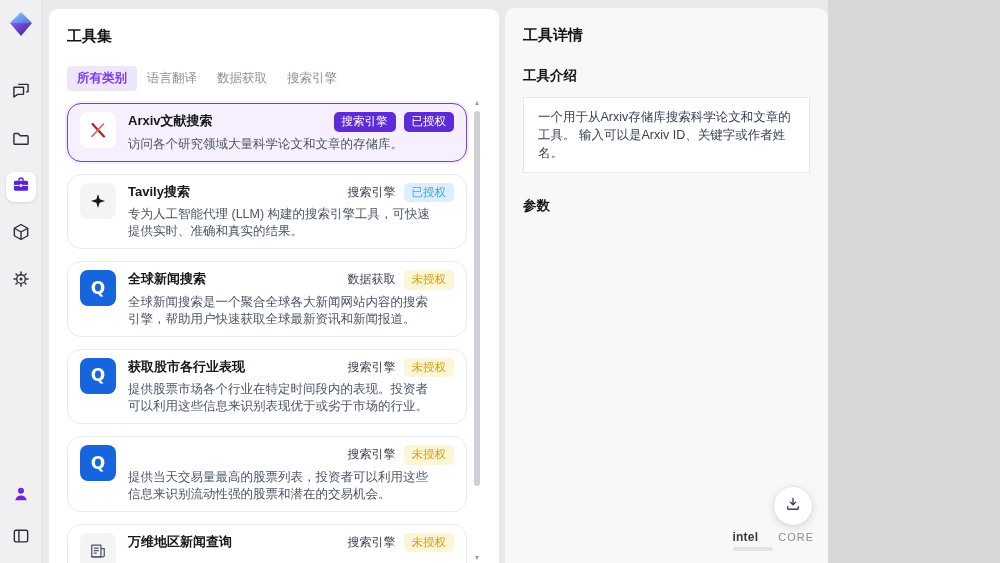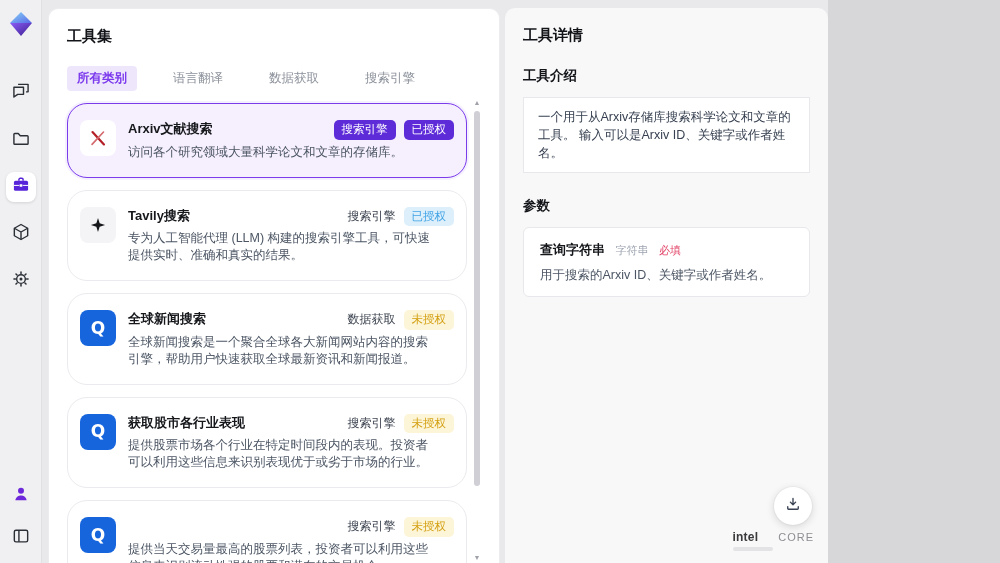--- a/index.html
+++ b/index.html
@@ -24,29 +24,29 @@
   .nav-item.active { background:#ffffff; box-shadow:0 1px 3px rgba(0,0,0,.12); }
   .sidebar-bottom { margin-top:auto; margin-bottom:10px; display:flex; flex-direction:column; align-items:center; gap:12px; }
 
   
   .tools-panel {
     position:absolute; left:48px; top:8px; bottom:0; width:452px;
     background:#ffffff; border:1px solid #ececef; border-bottom:none;
     border-radius:10px 10px 0 0; padding:18px 18px 0 18px; overflow:hidden;
   }
   .panel-title { font-size:15px; font-weight:bold; color:#121418; }
-  .tabs { display:flex; align-items:center; gap:26px; margin-top:20px; }
+  .tabs { display:flex; align-items:center; margin-top:20px; }
   .tab { font-size:12.5px; color:#8b909a; padding:4px 10px; border-radius:4px; cursor:pointer; white-space:nowrap; }
   .tab.active { background:#eee7fc; color:#7c3aed; font-weight:bold; }
 
   .tool-list { position:relative; margin-top:12px; height:465px; display:flex; flex-direction:column; gap:12px; padding-right:14px; }
 
   .tool-card {
     display:flex; gap:12px; background:#ffffff;
-    border:1px solid #ebebef; border-radius:20px; padding:16px 12px; cursor:pointer;
+    border:1px solid #ebebef; border-radius:14px; padding:8px 12px; cursor:pointer;
     flex:none;
     justify-content:space-between;
   }
   .tool-card.selected { border:1.5px solid #7a3bea; background:#f6effe; box-shadow:0 0 0 2px rgba(124,58,237,.08); }
 
   .tool-icon {
     width:36px; height:36px; border-radius:8px; flex:none;
     display:flex; align-items:center; justify-content:center;
     background:#f4f4f6; overflow:hidden;
   }
@@ -329,28 +329,20 @@
 
   <section class="details-panel">
     <h1 class="details-title">工具详情</h1>
 
     <h2 class="section-heading intro-heading">工具介绍</h2>
     <div class="intro-box">
       <span>一个用于从Arxiv存储库搜索科学论文和文章的工具。 输入可以是Arxiv ID、关键字或作者姓名。</span>
     </div>
 
     <h2 class="section-heading params-heading">参数</h2>
-    <div class="param-box">
-      <div class="param-head">
-        <span class="param-name">查询字符串</span>
-        <span class="param-type">字符串</span>
-        <span class="param-required">必填</span>
-      </div>
-      <p class="param-desc">用于搜索的Arxiv ID、关键字或作者姓名。</p>
-    </div>
   </section>
 
   <div class="fab">
     <span>
       <svg viewBox="0 0 24 24" width="18" height="18" fill="none" stroke="#374151" stroke-width="1.8" stroke-linecap="round" stroke-linejoin="round">
         <path d="M12 4.5v8.5m0 0l-3.5-3.5M12 13l3.5-3.5"></path>
         <path d="M5 15.5V18a1 1 0 0 0 1 1h12a1 1 0 0 0 1-1v-2.5"></path>
       </svg>
     </span>
   </div>

